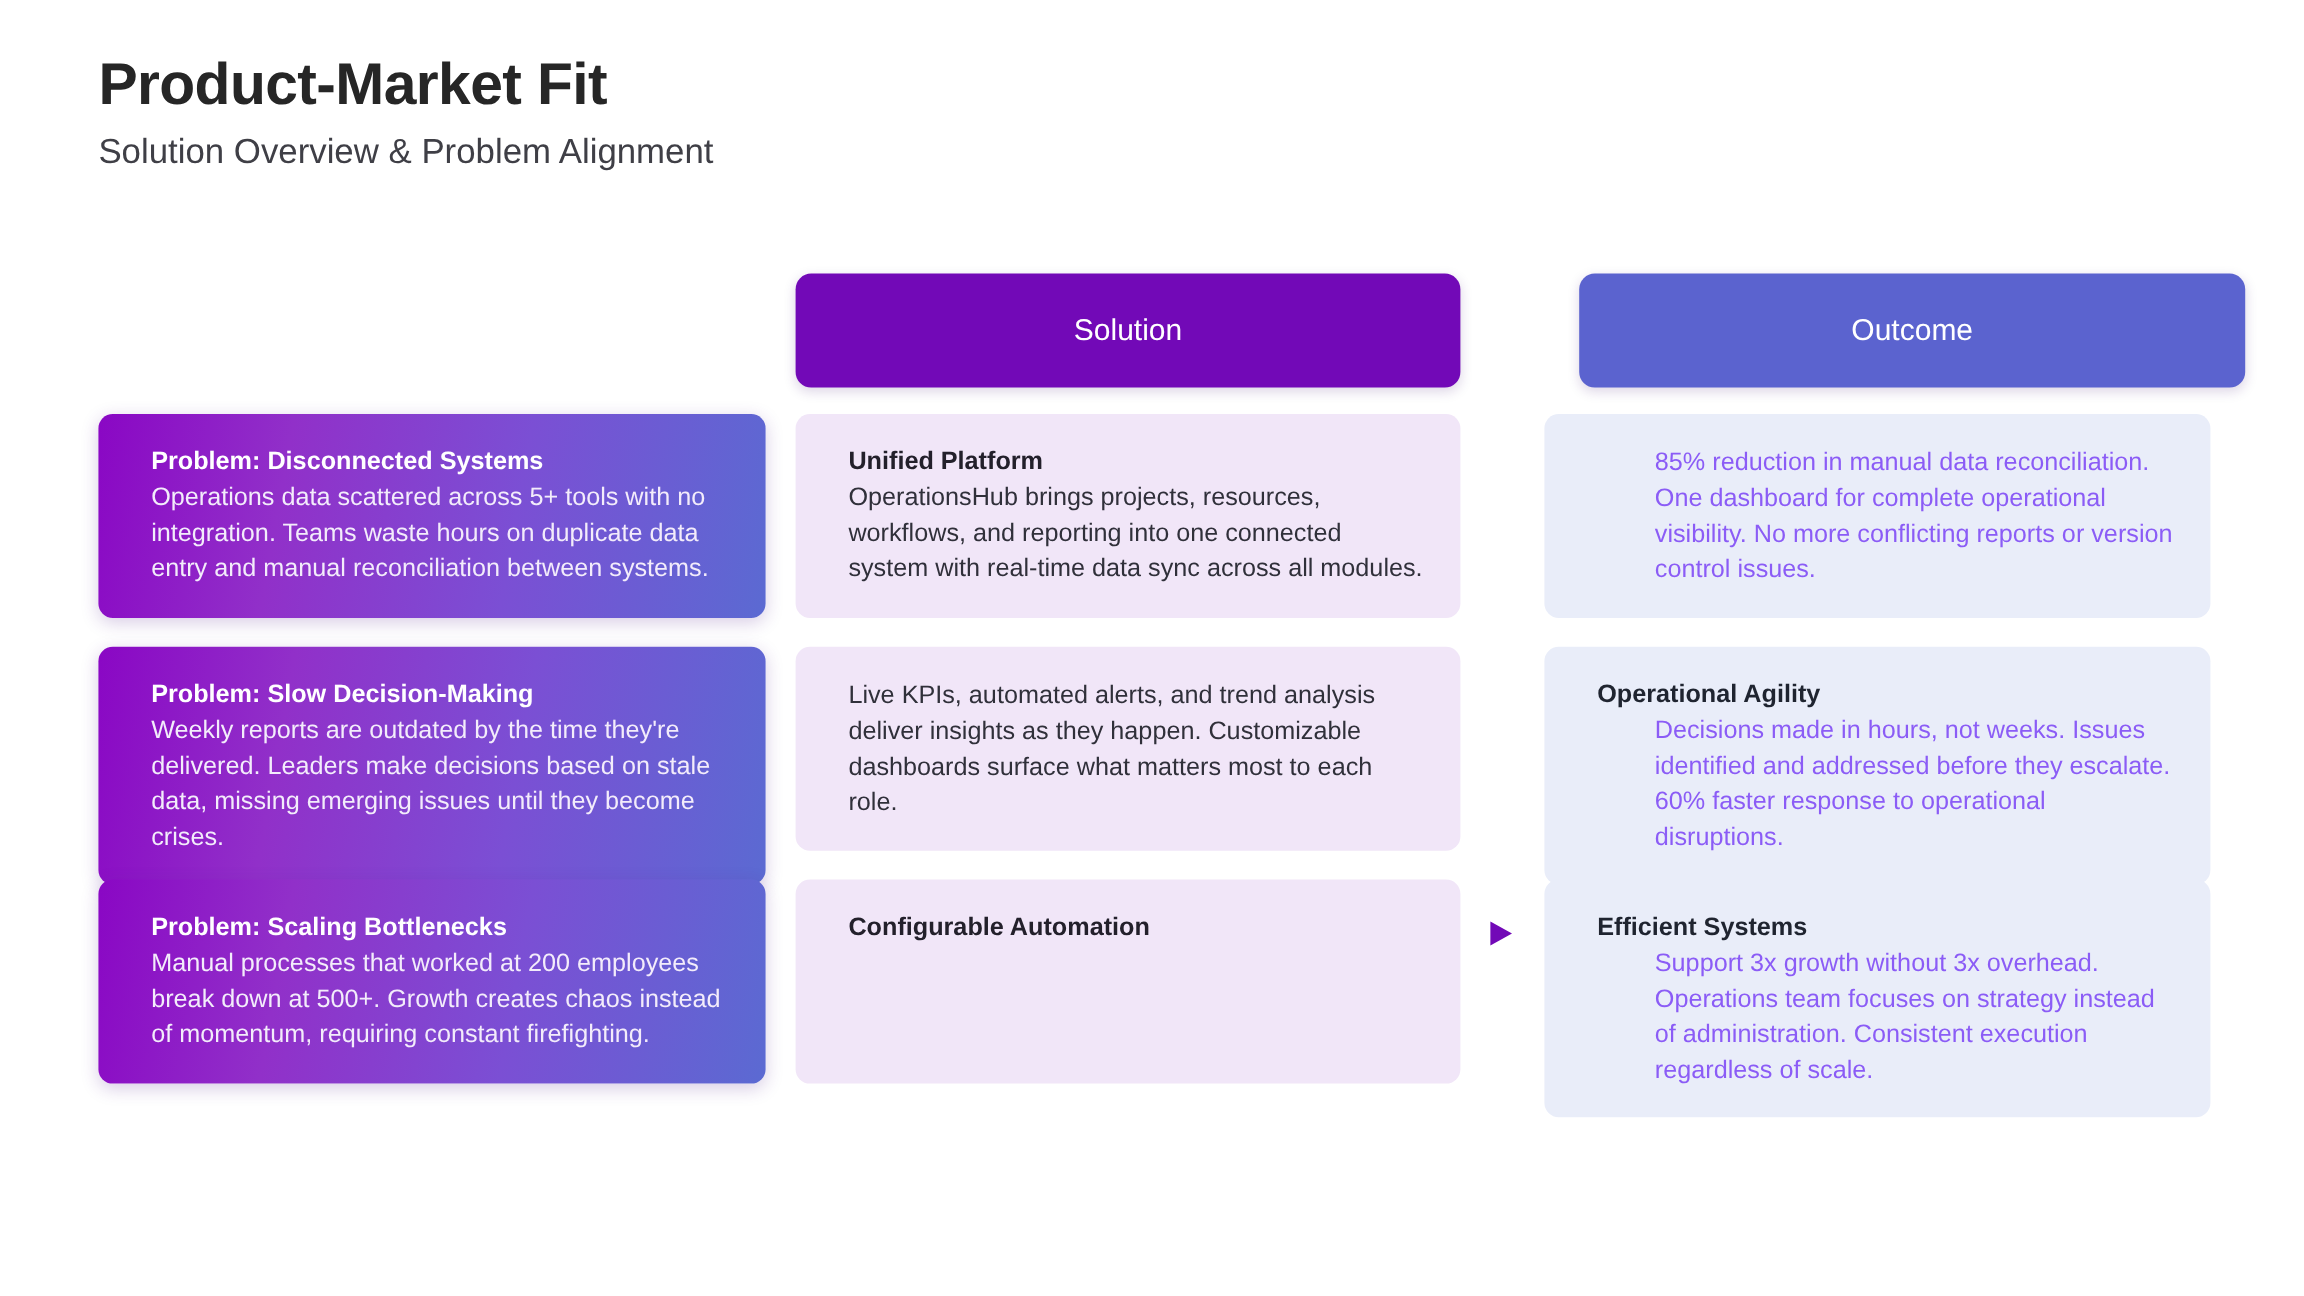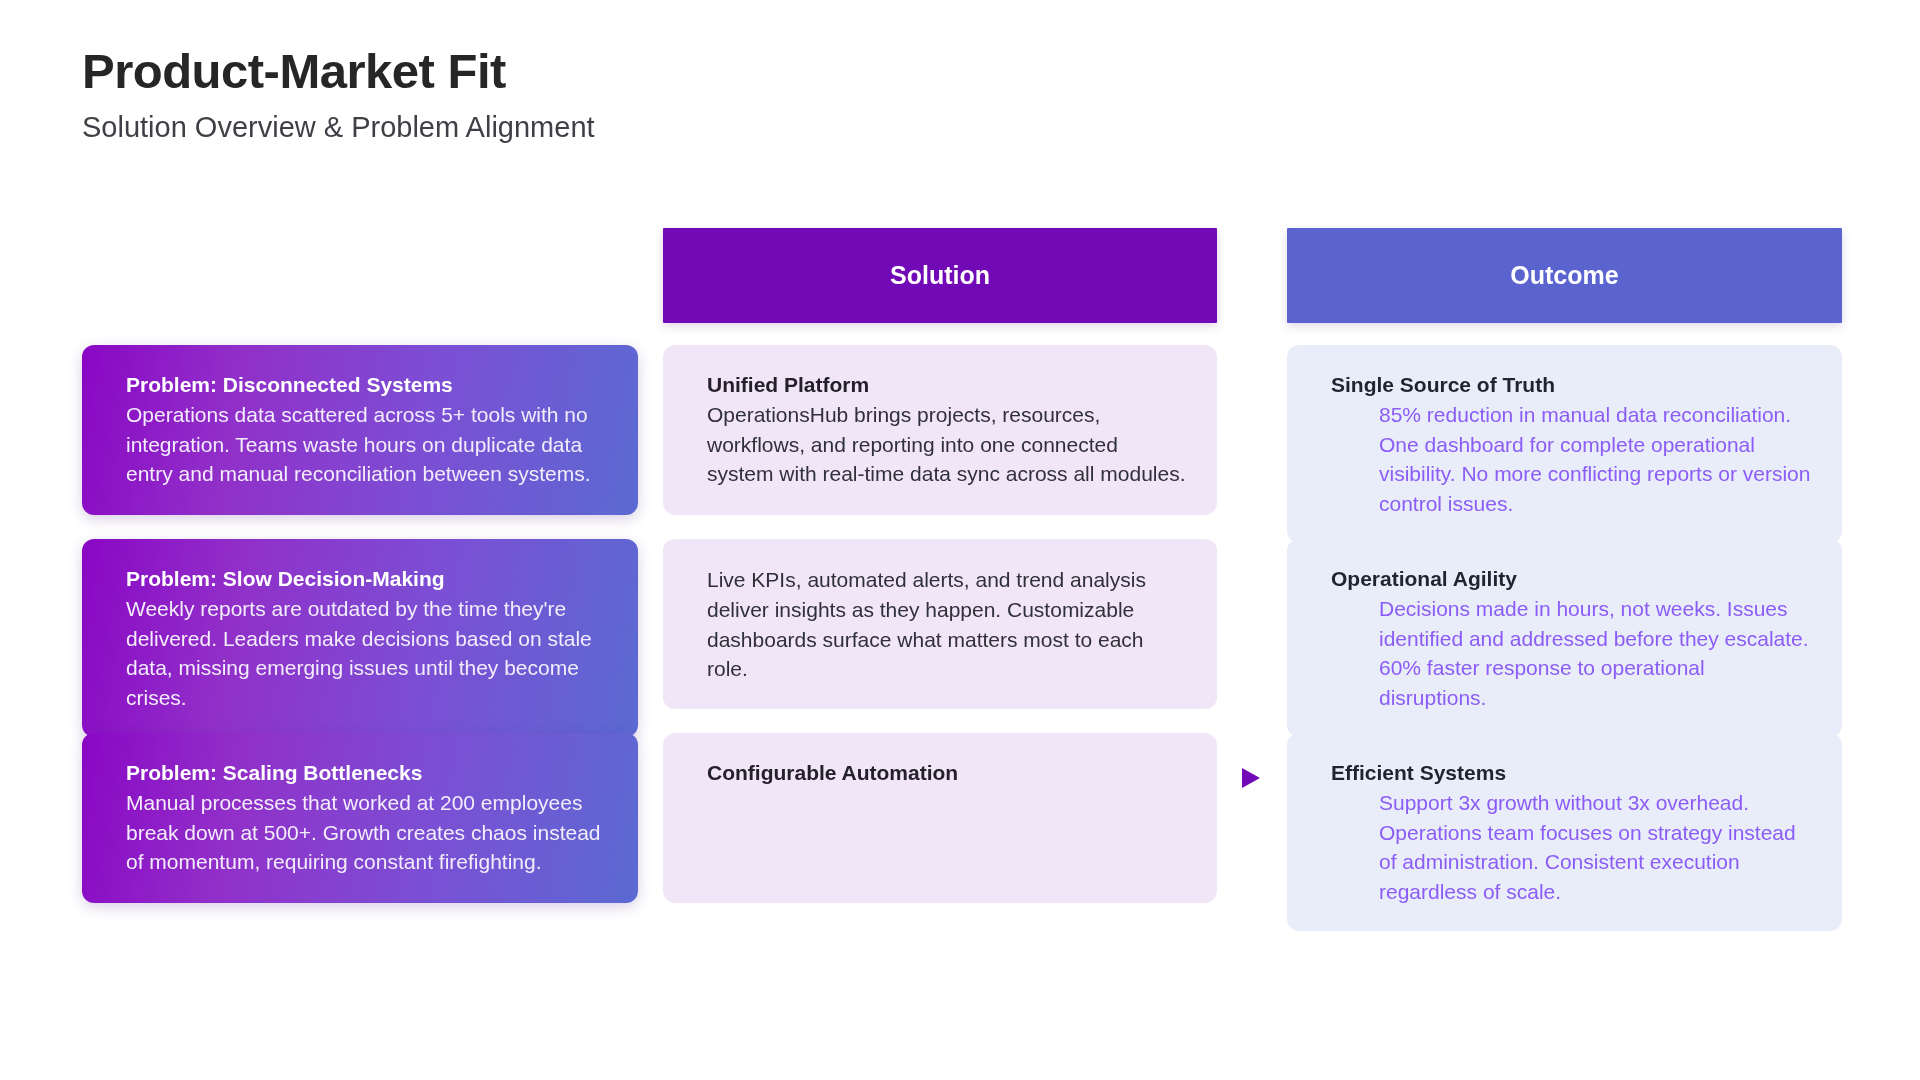--- a/index.html
+++ b/index.html
@@ -51,38 +51,38 @@
     left: 0;
     top: 0;
     width: 1920px;
     height: 1080px;
   }
 
   .col-head {
     position: absolute;
     top: 228px;
     height: 95px;
-    border-radius: 1px;
+    border-radius: 13px;
     display: flex;
     align-items: center;
     justify-content: center;
     color: #ffffff;
     font-size: 25px;
-    font-weight: 700;
+    font-weight: 400;
     box-shadow: 0 3px 10px rgba(60, 20, 110, 0.17);
   }
 
   .col-head.solution {
     left: 663px;
     width: 554px;
     background: #7209b7;
   }
 
   .col-head.outcome {
-    left: 1287px;
+    left: 1316px;
     width: 555px;
     background: #5b63cf;
   }
 
   .row {
     position: absolute;
     left: 0;
     width: 1920px;
   }
 
@@ -183,21 +183,20 @@
       <div class="card solution">
         <div class="card-title">Unified Platform</div>
         <div class="card-body">OperationsHub brings projects, resources, workflows, and reporting into one connected system with real-time data sync across all modules.</div>
       </div>
       <div class="flow-arrow a0">
         <svg width="22" height="24" viewBox="0 0 22 24">
             <polygon points="2,2 20,12 2,22" fill="#7209b7"></polygon>
           </svg>
       </div>
       <div class="card outcome">
-        <div class="card-title">Single Source of Truth</div>
         <div class="card-body">85% reduction in manual data reconciliation. One dashboard for complete operational visibility. No more conflicting reports or version control issues.</div>
       </div>
     </div>
 
     <div class="row r1">
       <div class="card problem">
         <div class="card-title">Problem: Slow Decision-Making</div>
         <div class="card-body">Weekly reports are outdated by the time they're delivered. Leaders make decisions based on stale data, missing emerging issues until they become crises.</div>
       </div>
       <div class="card solution">

